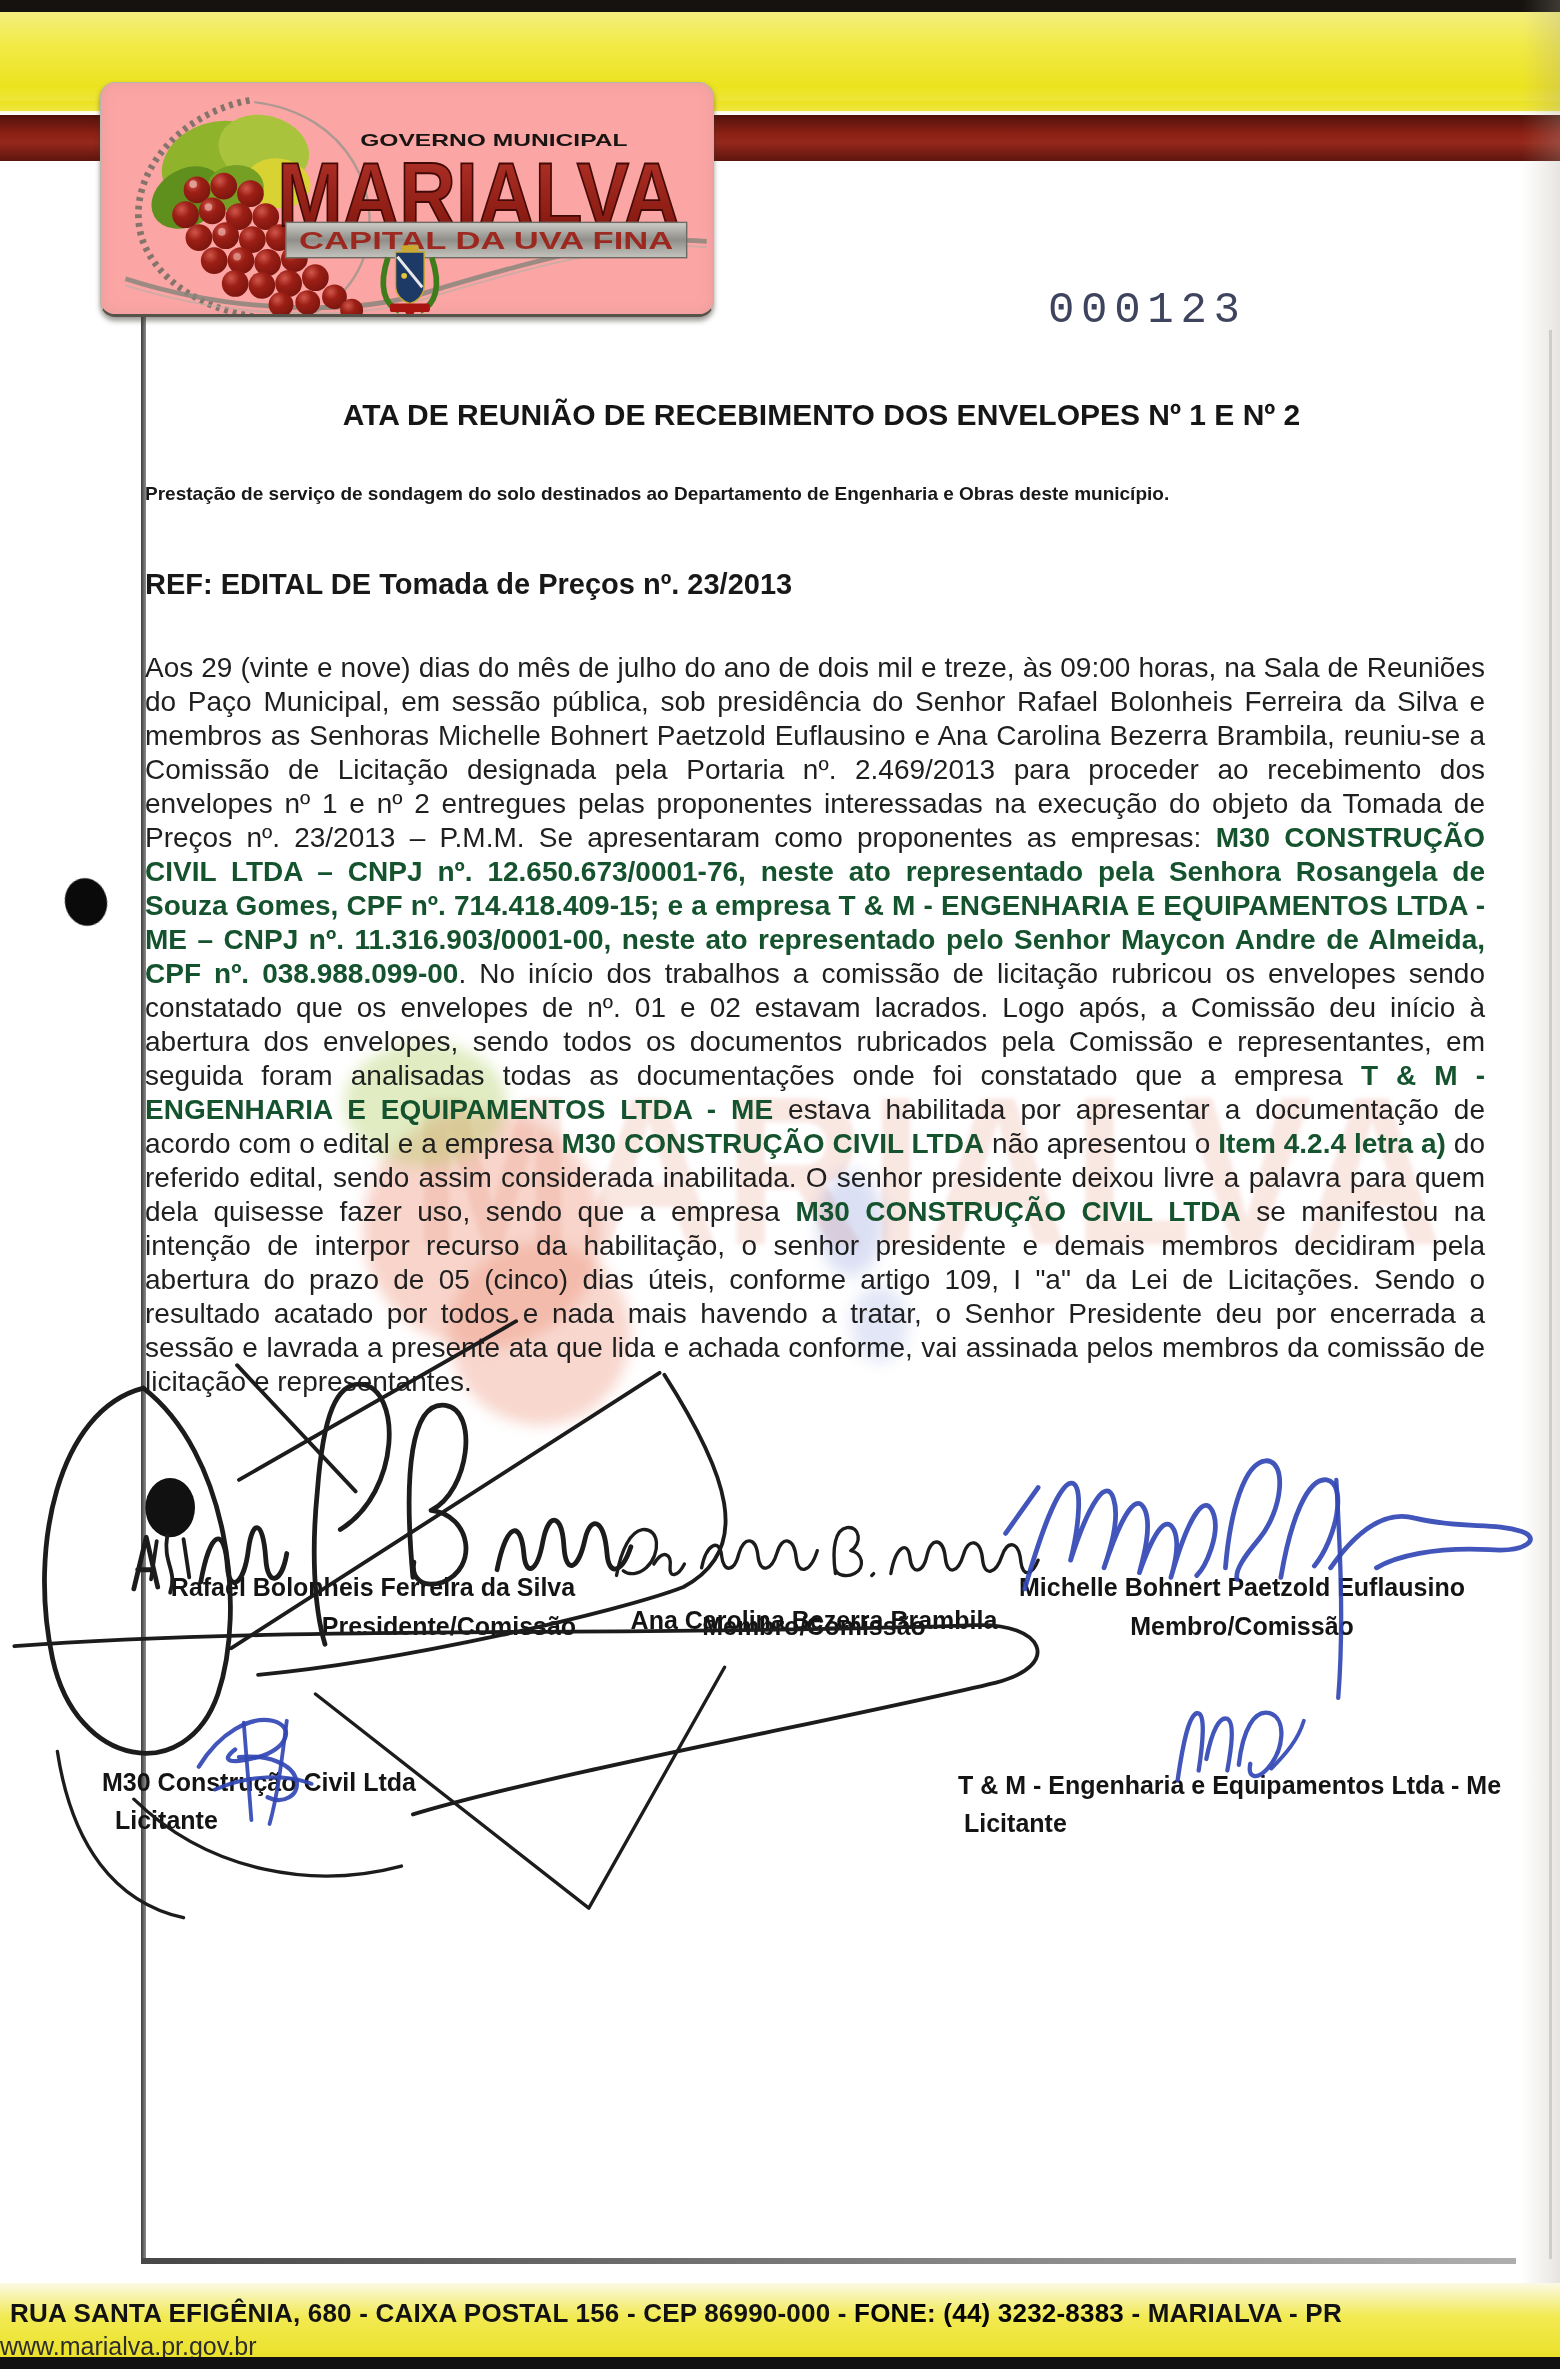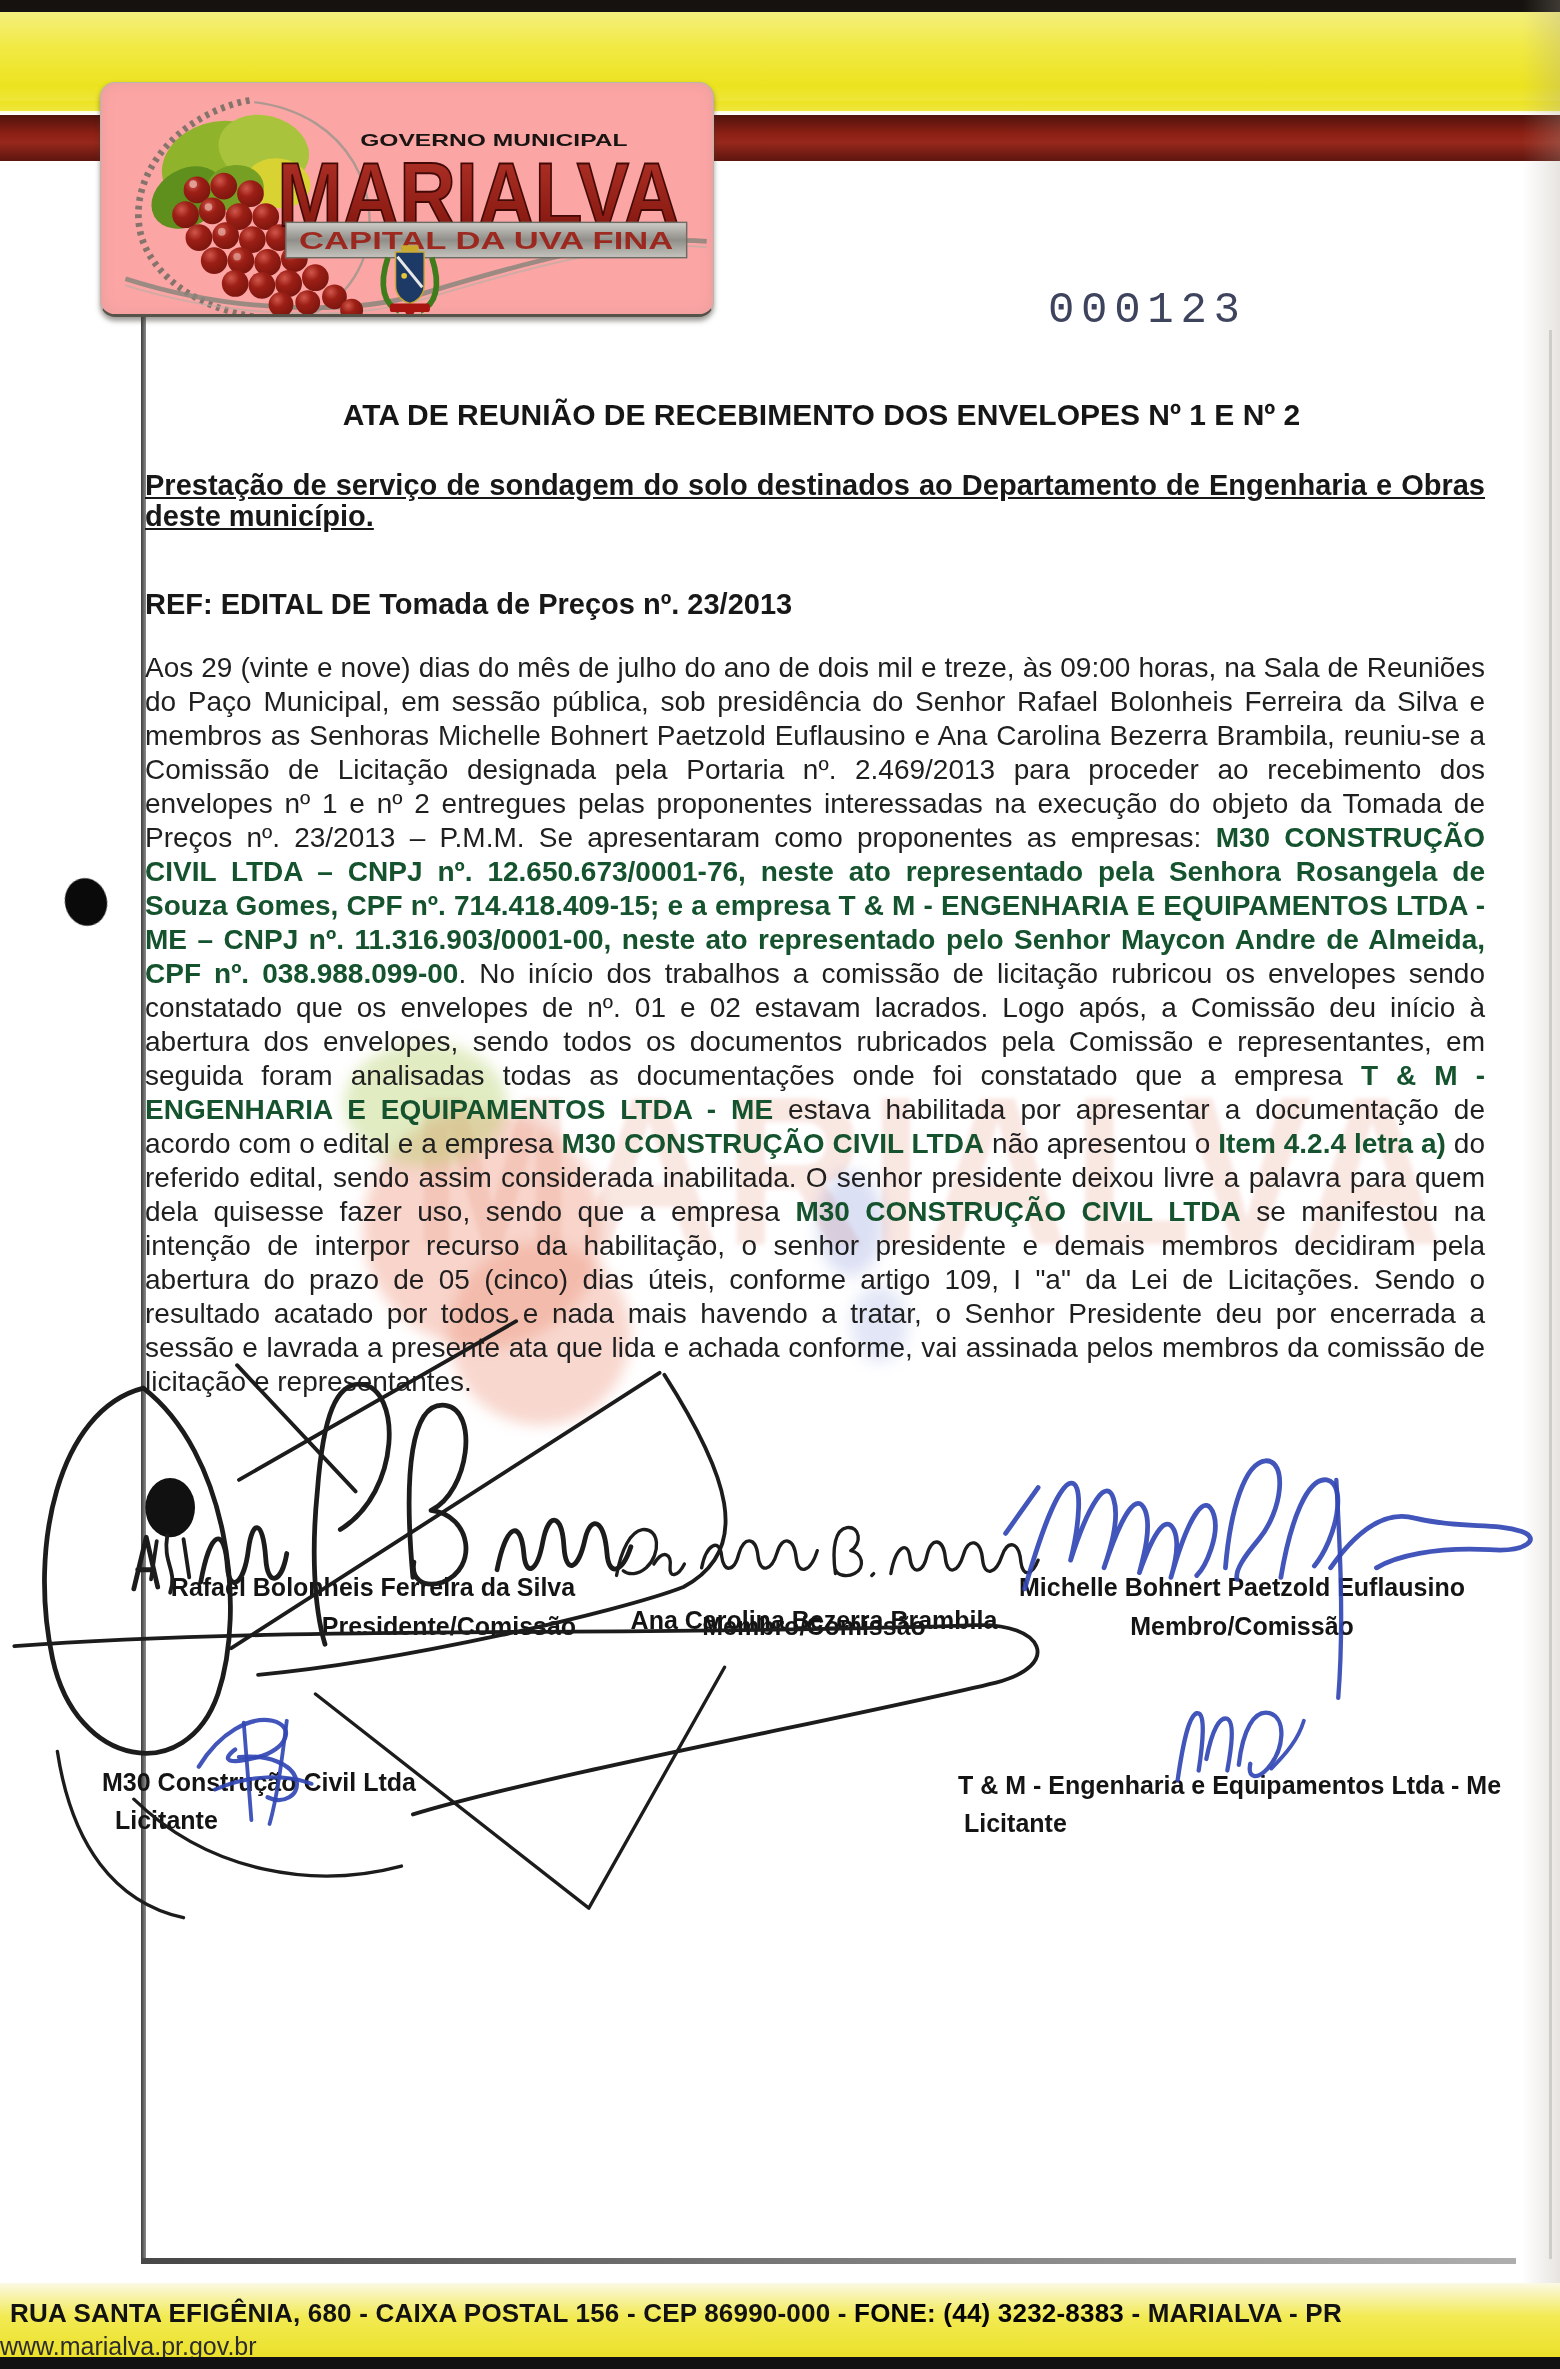--- a/index.html
+++ b/index.html
@@ -44,23 +44,23 @@
   .g1{left:363px;top:1109px;width:239px;height:239px;background:rgba(238,152,128,.42);}
   .g2{left:449px;top:1243px;width:182px;height:182px;background:rgba(236,140,116,.35);}
   .g3{left:344px;top:1042px;width:163px;height:124px;background:rgba(176,204,96,.38);}
   .b1{left:817px;top:1171px;width:67px;height:105px;background:rgba(95,115,205,.22);border-radius:50%;filter:blur(7.6px);}
   .b2{left:851px;top:1286px;width:57px;height:76px;background:rgba(95,115,205,.18);border-radius:50%;filter:blur(7.6px);}
 
   
   .doc-text{color:#1e1e1e;z-index:5;}
   .doc-title{left:143px;top:398px;width:1357px;text-align:center;
     font-size:30px;font-weight:bold;color:#161616;}
-  .doc-subject{left:145px;top:470px;width:1340px;font-size:29px;font-weight:bold;
-    line-height:31px;text-align:justify;color:#181818;text-decoration:underline;}
-  .doc-ref{left:145px;top:588px;width:1340px;font-size:29px;font-weight:bold;color:#181818;}
+  .doc-subject{left:145px;top:470px;width:1340px;font-size:19px;font-weight:bold;
+    line-height:48px;text-align:justify;color:#181818;}
+  .doc-ref{left:145px;top:568px;width:1340px;font-size:29px;font-weight:bold;color:#181818;}
   .doc-body{left:145px;top:651px;width:1340px;font-size:28px;line-height:34px;
     text-align:justify;color:#1f1f1f;}
   .doc-body b{color:#14532d;}
 
   
   .hole-punch{left:65px;top:878px;width:42px;height:48px;background:#0a0a0a;
     border-radius:50%;transform:rotate(-14deg);filter:blur(0.6px);z-index:5;}
 
   
   .sig-label{font-size:25px;font-weight:bold;color:#141414;z-index:5;}

